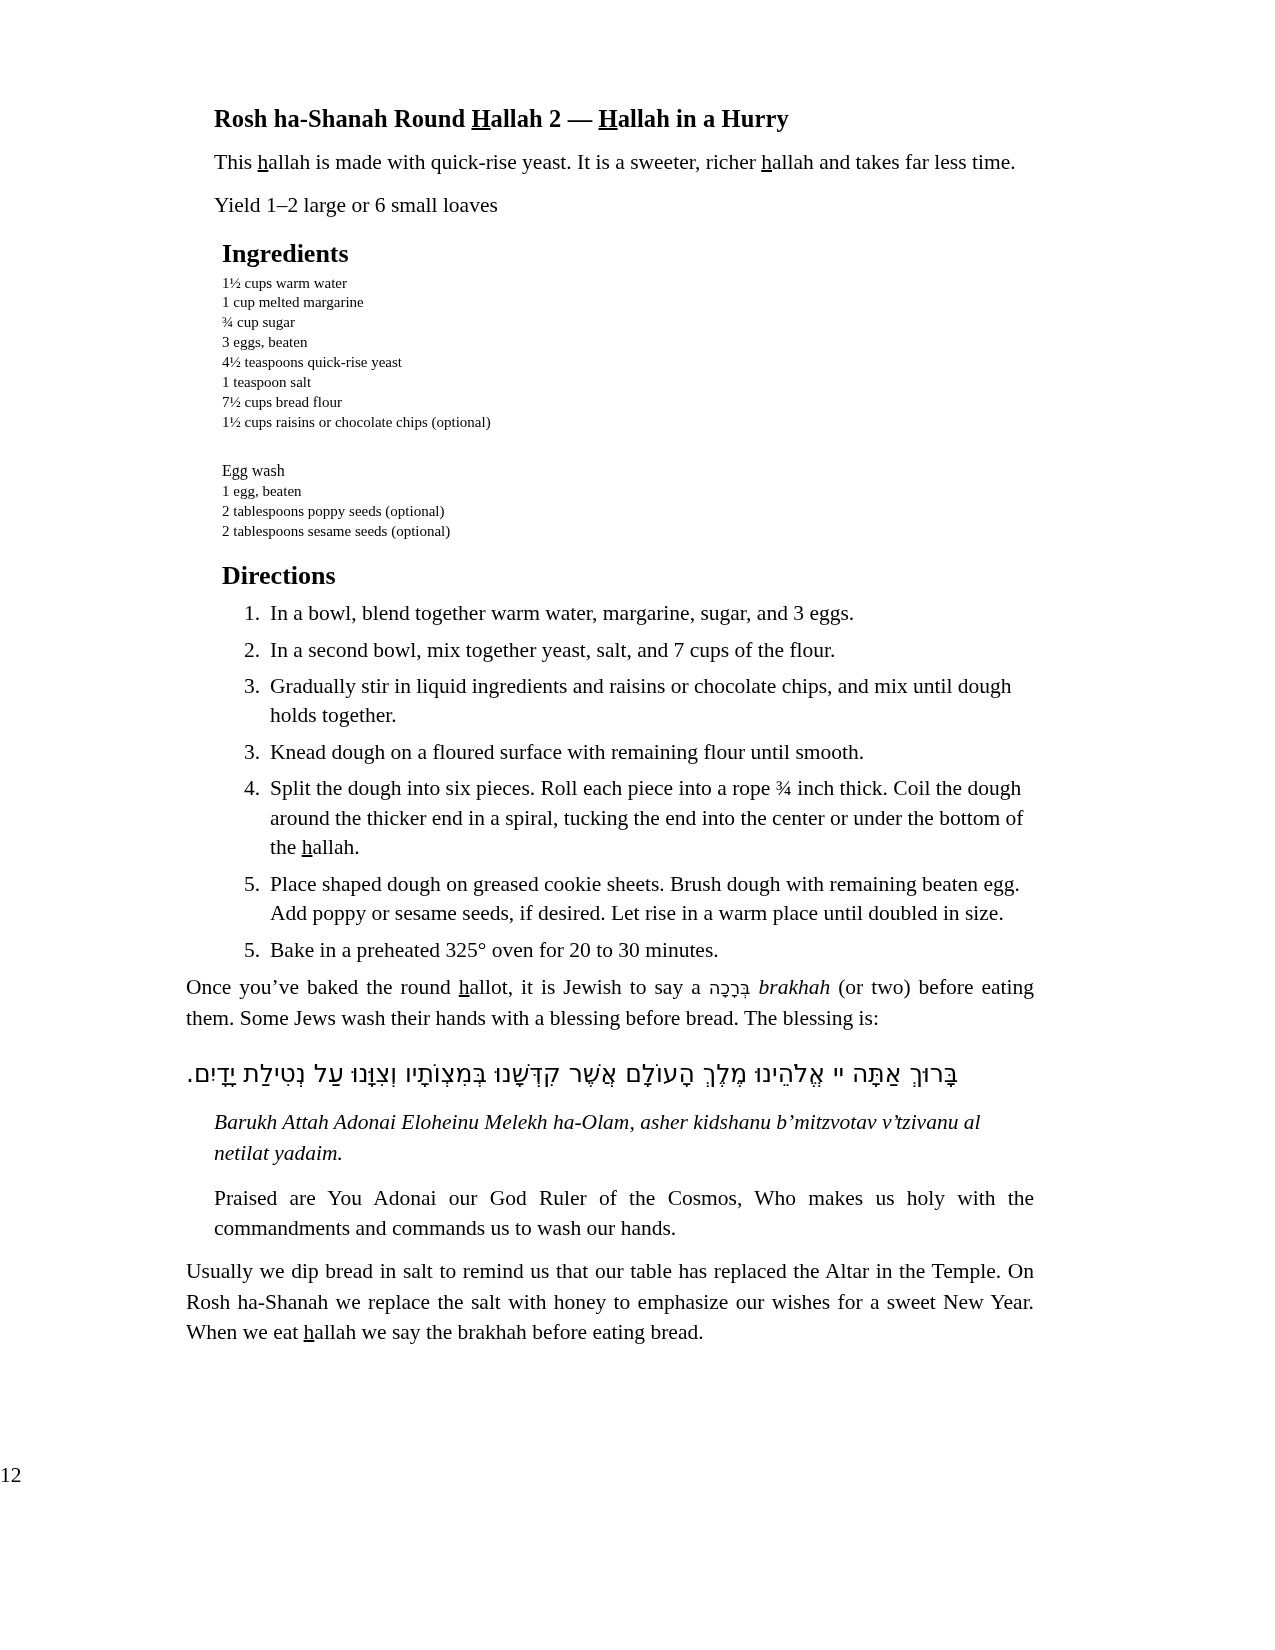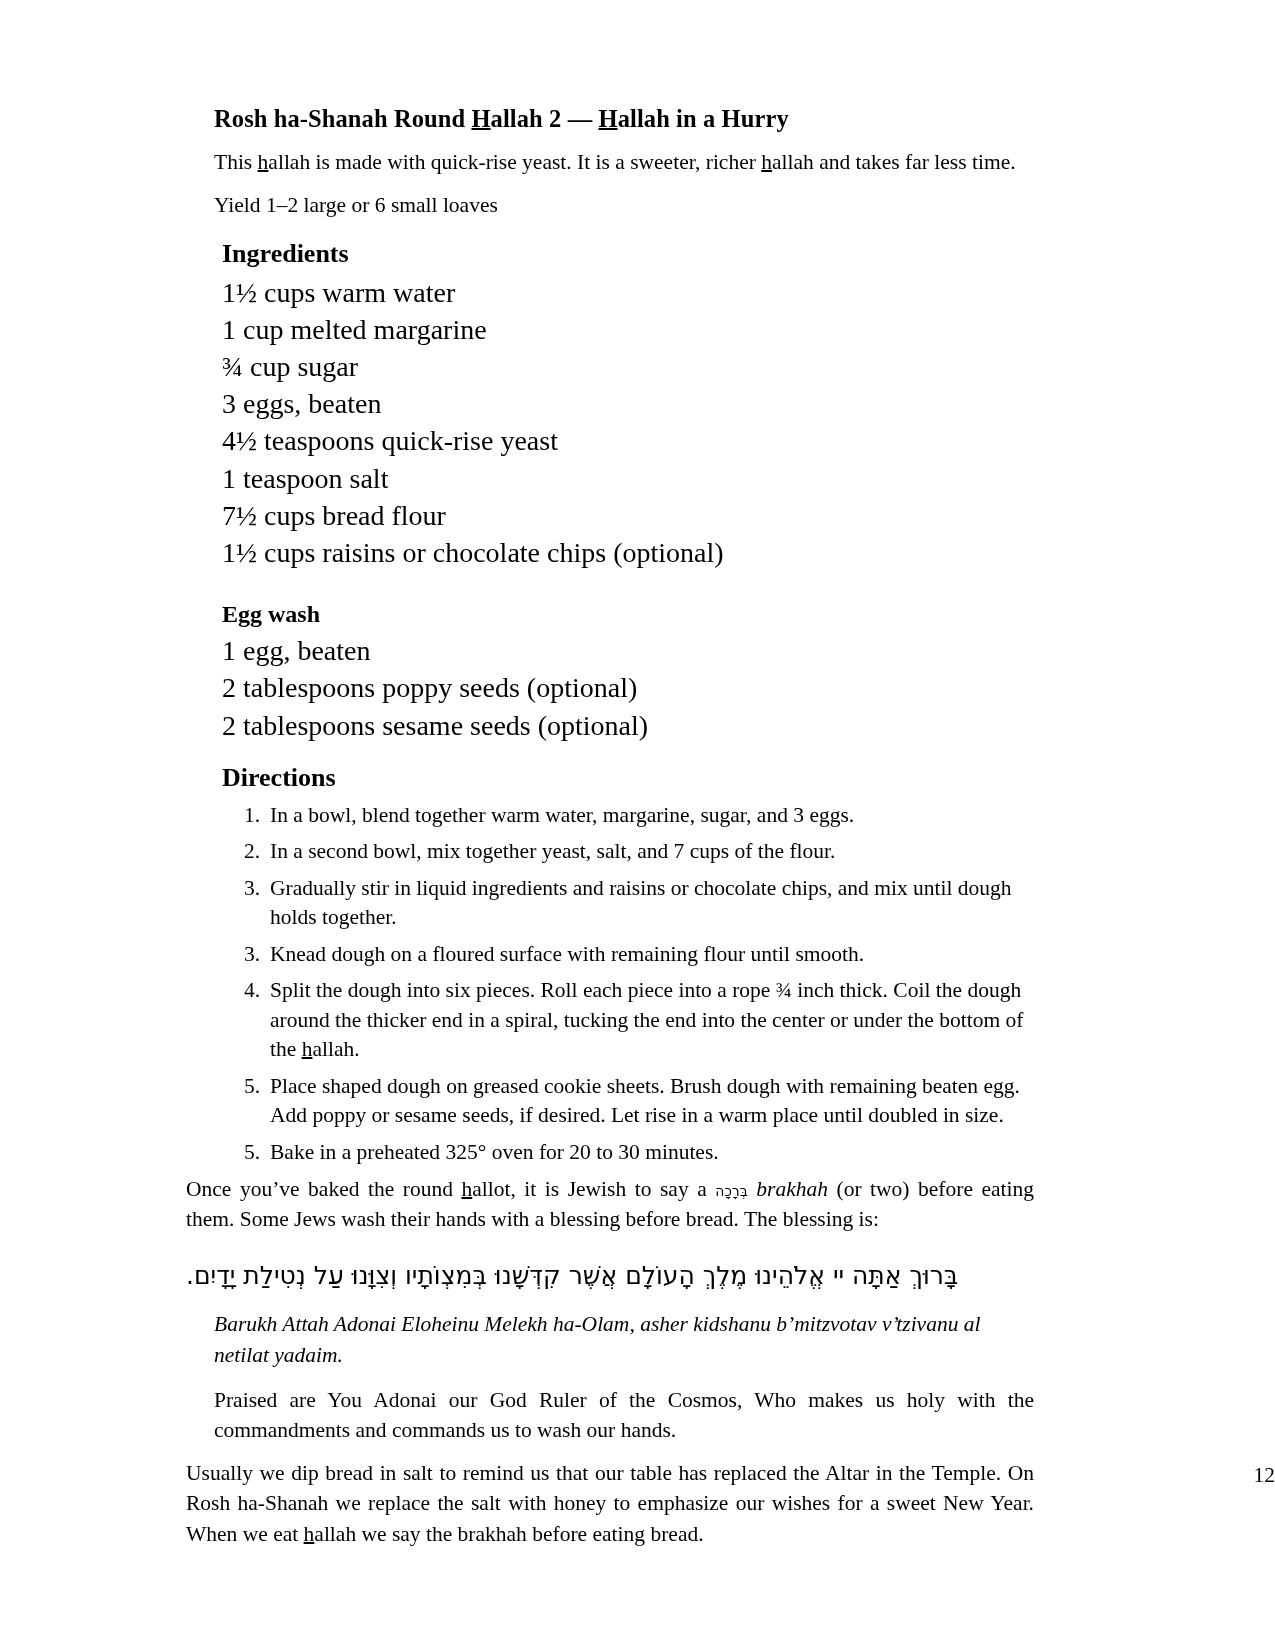--- a/index.html
+++ b/index.html
@@ -56,33 +56,33 @@
     width: 820px;
   }
 
   .section-head {
     font-size: 26px;
     font-weight: bold;
     margin: 16px 0 2px 36px;
     line-height: 1.35;
   }
   .plain-head {
-    font-size: 24px;
-    font-weight: bold;
+    font-size: 16px;
+    font-weight: normal;
     margin: 0 0 0 36px;
     line-height: 1.45;
   }
 
   .ing-list {
     list-style: none;
     margin: 0 0 0 36px;
     padding: 0;
   }
   .ing-list li {
-    font-size: 28px;
+    font-size: 15px;
     line-height: 1.33;
     white-space: nowrap;
   }
   .gap {
     height: 26px;
   }
 
   .dir-list {
     list-style: none;
     margin: 6px 0 0 0;
@@ -110,21 +110,21 @@
     font-size: 25px;
     direction: rtl;
     unicode-bidi: bidi-override;
     text-align: left;
     margin: 22px 0 14px 0;
     line-height: 1.5;
     width: 848px;
   }
   .heb-inline {
     font-family: "DejaVu Sans", sans-serif;
-    font-size: 14px;
+    font-size: 18px;
     direction: rtl;
     unicode-bidi: embed;
   }
 
   .translit {
     font-style: italic;
     font-size: 21.5px;
     line-height: 1.45;
     margin: 0 0 14px 28px;
     width: 820px;
@@ -134,21 +134,21 @@
   .underline-h {
     text-decoration: underline;
     text-underline-offset: 1px;
   }
 
   .page-number {
     position: absolute;
     left: 0;
     top: 1455px;
     width: 1275px;
-    text-align: right;
+    text-align: left;
     font-size: 21.5px;
   }
   em.it { }
 </style>
 </head>
 <body>
 
 <div class="page">
   <div class="content">
 

